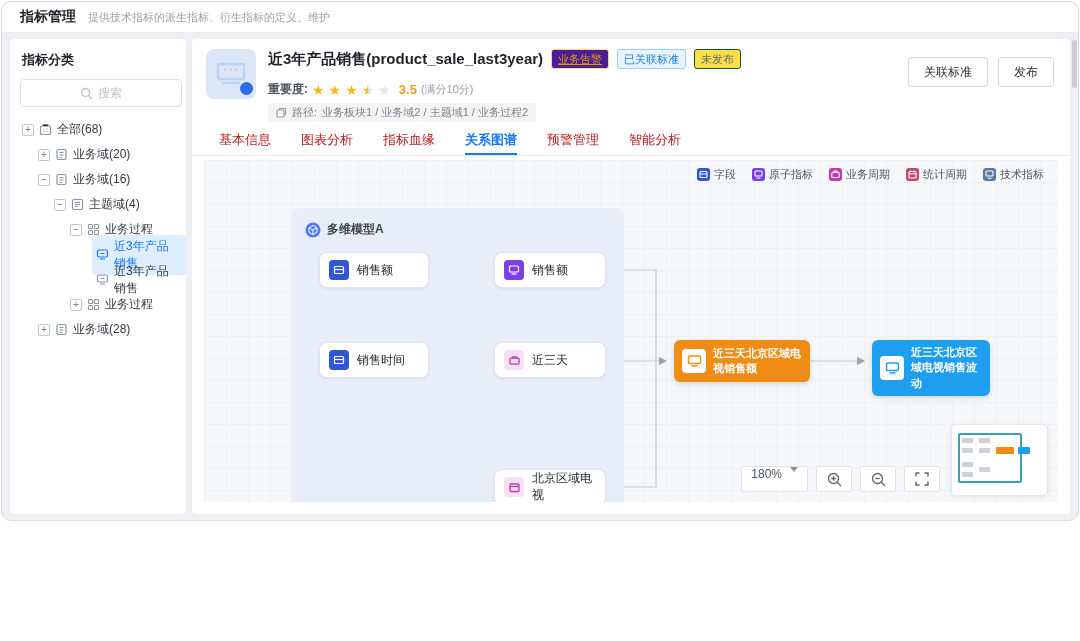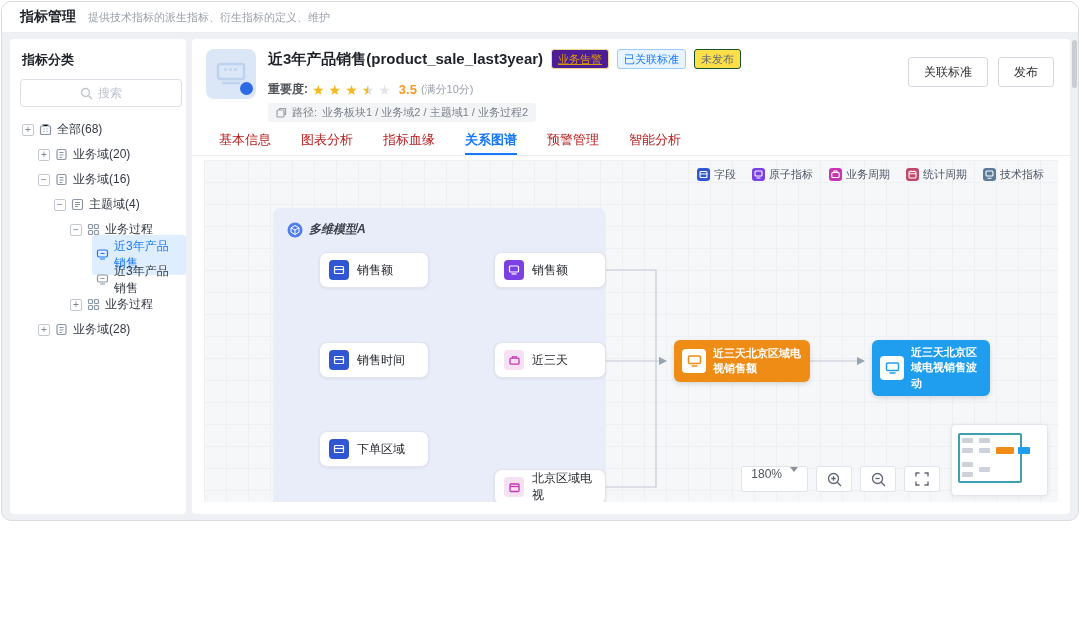--- a/index.html
+++ b/index.html
@@ -56,21 +56,21 @@
   .tab { font-size:13px; color:#b91c1c; display:flex; align-items:center; cursor:pointer; border-bottom:2px solid transparent; }
   .tab.active { color:#1677ff; border-bottom-color:#1677ff; font-weight:bold; }
 
   
   .canvas { flex:1; margin:4px 12px 12px 12px; background:#f6f7f9; position:relative; overflow:hidden;
     background-image:linear-gradient(#eef0f3 1px,transparent 1px),linear-gradient(90deg,#eef0f3 1px,transparent 1px);
     background-size:22px 22px; }
   .edges { position:absolute; left:0; top:0; pointer-events:none; }
   .legend { position:absolute; top:7px; right:14px; display:flex; gap:16px; align-items:center; }
   .legend-item { display:flex; align-items:center; gap:4px; font-size:11px; color:#4e5666; }
-  .model-group { position:absolute; left:69px; top:48px; width:333px; height:362px; background:#e9ecf9; border-radius:8px;font-style:italic; }
+  .model-group { position:absolute; left:87px; top:48px; width:333px; height:362px; background:#e9ecf9; border-radius:8px; }
   .group-head { display:flex; align-items:center; gap:6px; padding:13px 14px; font-size:12px; color:#3c414b; font-weight:bold; }
   .gnode { position:absolute; width:110px; height:36px; background:#fff; border:1px solid #e1e4ec; border-radius:8px; box-shadow:0 1px 3px rgba(31,35,41,.07); display:flex; align-items:center; gap:8px; padding:0 9px; font-size:12px; color:#1f2329; cursor:pointer; }
   .nicon { width:20px; height:20px; border-radius:4px; display:flex; align-items:center; justify-content:center; flex-shrink:0; }
   .nicon.field { background:#3056d3; }
   .nicon.atomic { background:#7b3fe4; }
   .nicon.qualifier { background:#f6e0f4; }
   .big-node { position:absolute; border-radius:6px; display:flex; align-items:center; gap:7px; padding:5px 8px; color:#fff; font-size:11px; font-weight:bold; line-height:1.4; cursor:pointer; box-shadow:0 2px 5px rgba(31,35,41,.15); }
   .big-node.orange { left:470px; top:180px; width:136px; min-height:42px; background:#ef8c16; }
   .big-node.blue { left:668px; top:180px; width:118px; min-height:42px; background:#1f9ef0; }
   .bicon { width:24px; height:24px; border-radius:4px; background:#fff; display:flex; align-items:center; justify-content:center; flex-shrink:0; }
@@ -361,29 +361,20 @@
         </div>
         <div class="gnode" style="left:115px;top:182px">
           <span class="nicon field">
               <svg width="12" height="12" viewBox="0 0 12 12">
                 <rect x="1.5" y="2.5" width="9" height="7" rx="1" fill="none" stroke="#fff" stroke-width="1.2"></rect>
                 <path d="M1.5 5.5h9" stroke="#fff" stroke-width="1.2"></path>
               </svg>
             </span>
           <span>销售时间</span>
         </div>
-        <div class="gnode" style="left:115px;top:271px">
-          <span class="nicon field">
-              <svg width="12" height="12" viewBox="0 0 12 12">
-                <rect x="1.5" y="2.5" width="9" height="7" rx="1" fill="none" stroke="#fff" stroke-width="1.2"></rect>
-                <path d="M1.5 5.5h9" stroke="#fff" stroke-width="1.2"></path>
-              </svg>
-            </span>
-          <span>下单区域</span>
-        </div>
         <div class="gnode" style="left:290px;top:309px;width:112px">
           <span class="nicon qualifier">
               <svg width="13" height="13" viewBox="0 0 13 13">
                 <rect x="2" y="3" width="9" height="7.5" rx="1" fill="none" stroke="#c437b0" stroke-width="1.3"></rect>
                 <path d="M2 5.5h9" stroke="#c437b0" stroke-width="1.3"></path>
               </svg>
             </span>
           <span>北京区域电视</span>
         </div>
 

